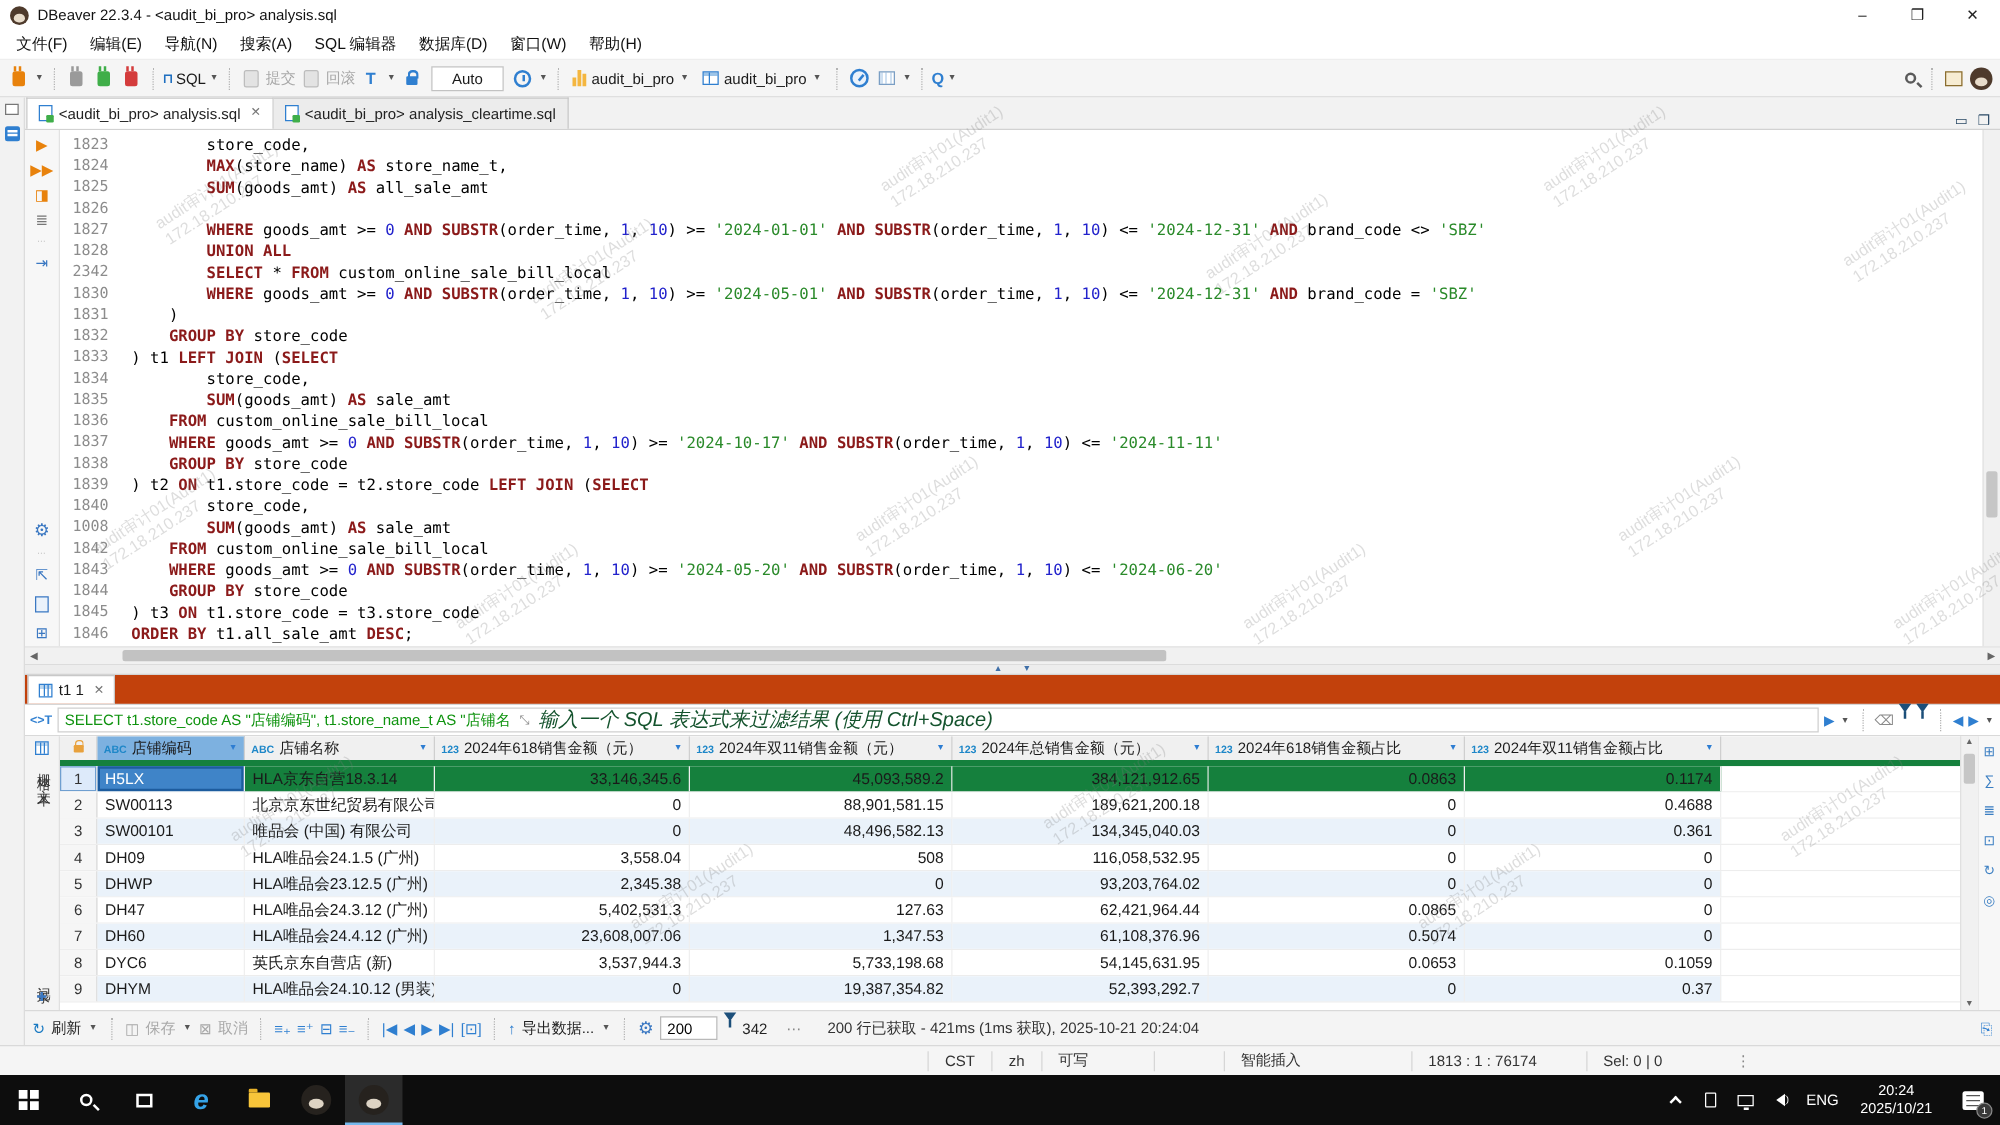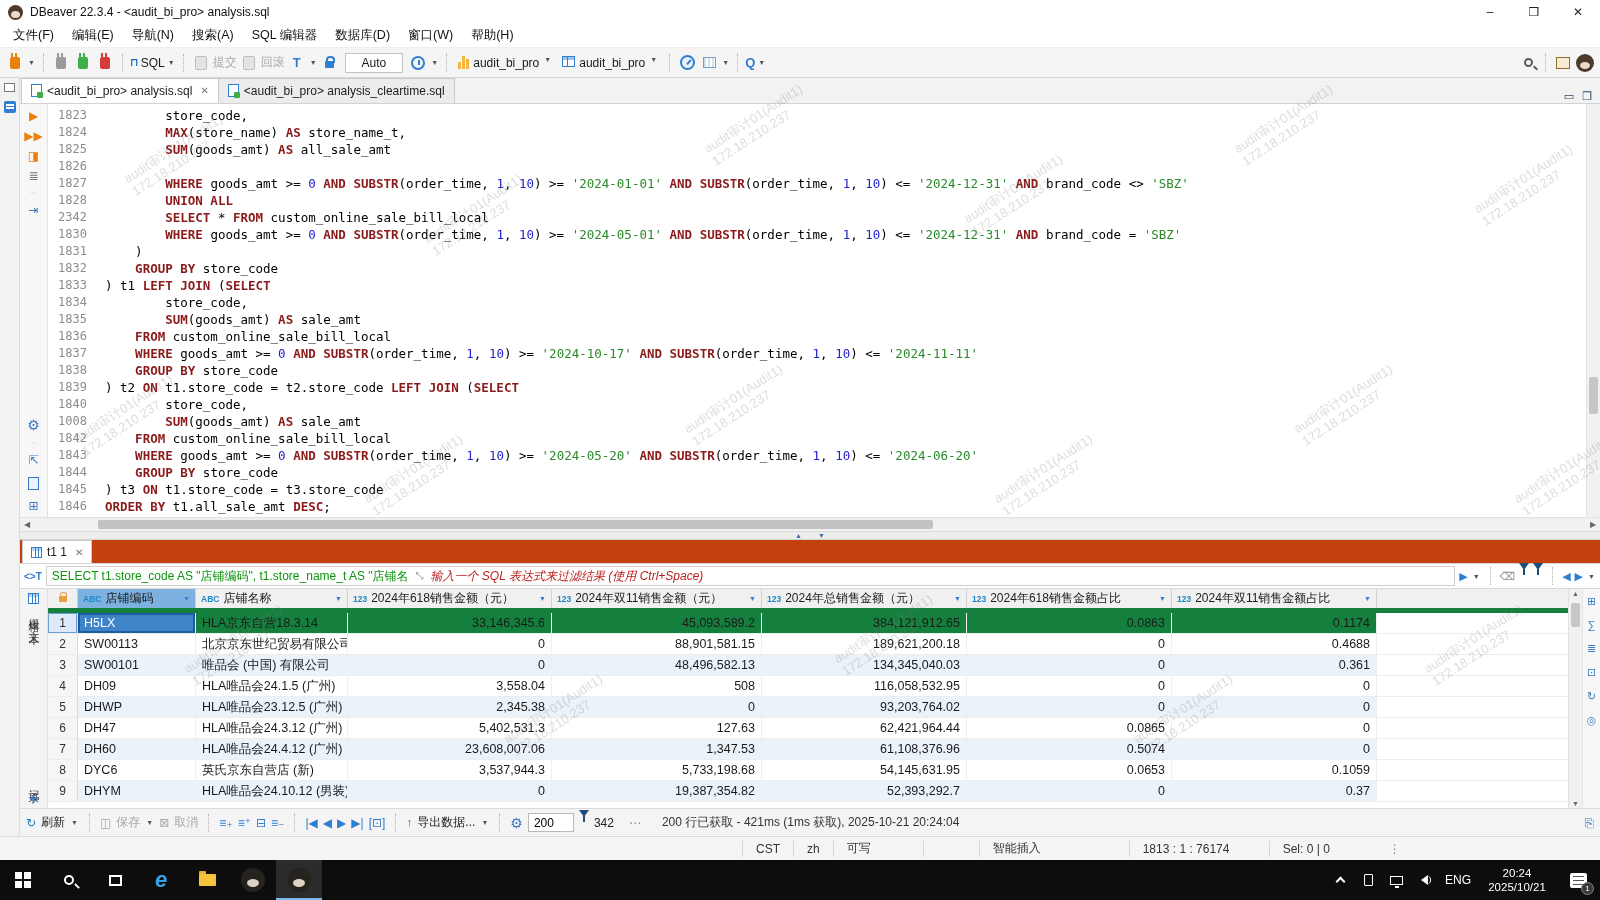--- a/index.html
+++ b/index.html
@@ -35,21 +35,21 @@
 .lbl-dis{color:#a8a8a8;font-size:12px}
 .lock-blue{width:9px;height:7px;background:#2f7fd0;border-radius:1px;position:relative;margin-top:4px}
 .lock-blue::before{content:"";position:absolute;top:-5px;left:1px;width:5px;height:5px;border:2px solid #2f7fd0;border-bottom:none;border-radius:4px 4px 0 0}
 .auto-box{border:1px solid #c2c2c2;background:#fff;padding:2px 16px;font-size:12px;margin:0 3px}
 .clock-ic{width:14px;height:14px;border:2px solid #2f7fd0;border-radius:50%;position:relative}
 .clock-ic::after{content:"";position:absolute;left:5px;top:2px;width:1.5px;height:5px;background:#2f7fd0}
 .bars-yellow{display:flex;gap:1px;align-items:flex-end;height:13px}
 .bars-yellow i{width:3px;background:#f4b63f;display:block}
 .tbl-blue{width:13px;height:11px;border:1px solid #2f7fd0;background:linear-gradient(#9cc4e8 0 3px,#fff 3px);position:relative}
 .tbl-blue::after{content:"";position:absolute;left:4px;top:0;bottom:0;width:1px;background:#2f7fd0}
-.combo{display:flex;gap:4px;padding:0 4px;font-size:12px}
+.combo{display:flex;align-items:center;gap:4px;padding:0 4px;font-size:12px}
 .gauge{width:15px;height:15px;border:2px solid #2f7fd0;border-radius:50%;position:relative;background:#eaf2fb}
 .gauge::after{content:"";position:absolute;left:6px;top:2px;width:1.5px;height:6px;background:#2f7fd0;transform:rotate(40deg)}
 .ruler-ic{width:13px;height:11px;border:1px solid #7a9ec4;background:repeating-linear-gradient(90deg,#cfe0f1 0 2px,#fff 2px 4px)}
 .q-ic{color:#2f7fd0;font-weight:bold;font-size:13px}
 .mag{width:9px;height:9px;border:2px solid #5a5a5a;border-radius:50%;position:relative}
 .mag::after{content:"";position:absolute;left:7px;top:7px;width:5px;height:2px;background:#5a5a5a;transform:rotate(45deg)}
 .persp{width:14px;height:12px;border:1px solid #8a6d2f;background:#f7ecd2;position:relative}
 .avatar{width:18px;height:18px;border-radius:50%;background:#4e3a2c;position:relative}
 .avatar::after{content:"";position:absolute;left:4px;top:8px;width:10px;height:7px;background:#e8dccb;border-radius:50%}
 
@@ -102,21 +102,21 @@
 .res-tabs{height:24px;background:#c2410c;display:flex;align-items:flex-end;border-bottom:1px solid #d6d6d6;padding-left:2px}
 .rtab{display:flex;align-items:center;gap:5px;background:#fff;border:1px solid #c8c8c8;border-bottom:none;padding:3px 8px;font-size:12px;height:23px}
 .grid-ic{width:11px;height:11px;border:1px solid #2f7fd0;background:linear-gradient(#bcd6ee 0 3px,#fff 3px);position:relative}
 .grid-ic::after{content:"";position:absolute;left:3px;top:0;bottom:0;width:1px;background:#2f7fd0;box-shadow:3px 0 0 #2f7fd0}
 
 .filterbar{height:25px;display:flex;align-items:center;border-bottom:1px solid #d9d9d9;padding:0 4px;gap:4px}
 .fb-type{color:#2f7fd0;font-size:10px;font-weight:bold;flex:none}
 .fb-input{flex:1;display:flex;align-items:center;border:1px solid #cfcfcf;background:#fff;height:20px;padding:0 5px;gap:7px;overflow:hidden}
 .fb-sql{color:#0f930f;white-space:nowrap;font-size:12px}
 .fb-exp{color:#8a8a8a;font-size:10px;flex:none}
-.fb-ph{color:#b91c1c;font-style:italic;white-space:nowrap;font-size:12px}
+.fb-ph{color:#14532d;font-style:italic;white-space:nowrap;font-size:16px}
 .fb-ic{color:#2f7fd0;font-size:11px;flex:none}
 .fb-ic.gray{color:#8a8a8a}
 .funnel{width:0;height:0;border-left:5px solid transparent;border-right:5px solid transparent;border-top:7px solid #1c4f7a;position:relative}
 .funnel::after{content:"";position:absolute;left:-1px;top:-1px;width:2px;height:6px;background:#1c4f7a}
 
 .res-body{flex:1;display:flex;min-height:0}
 .res-left{width:28px;background:#f4f4f4;border-right:1px solid #e0e0e0;display:flex;flex-direction:column;align-items:center;padding:4px 0;gap:6px;color:#444}
 .vlabel{writing-mode:vertical-rl;font-size:11px;letter-spacing:3px;color:#333}
 .res-left .small-ic{font-size:10px;color:#3b78c2}
 

